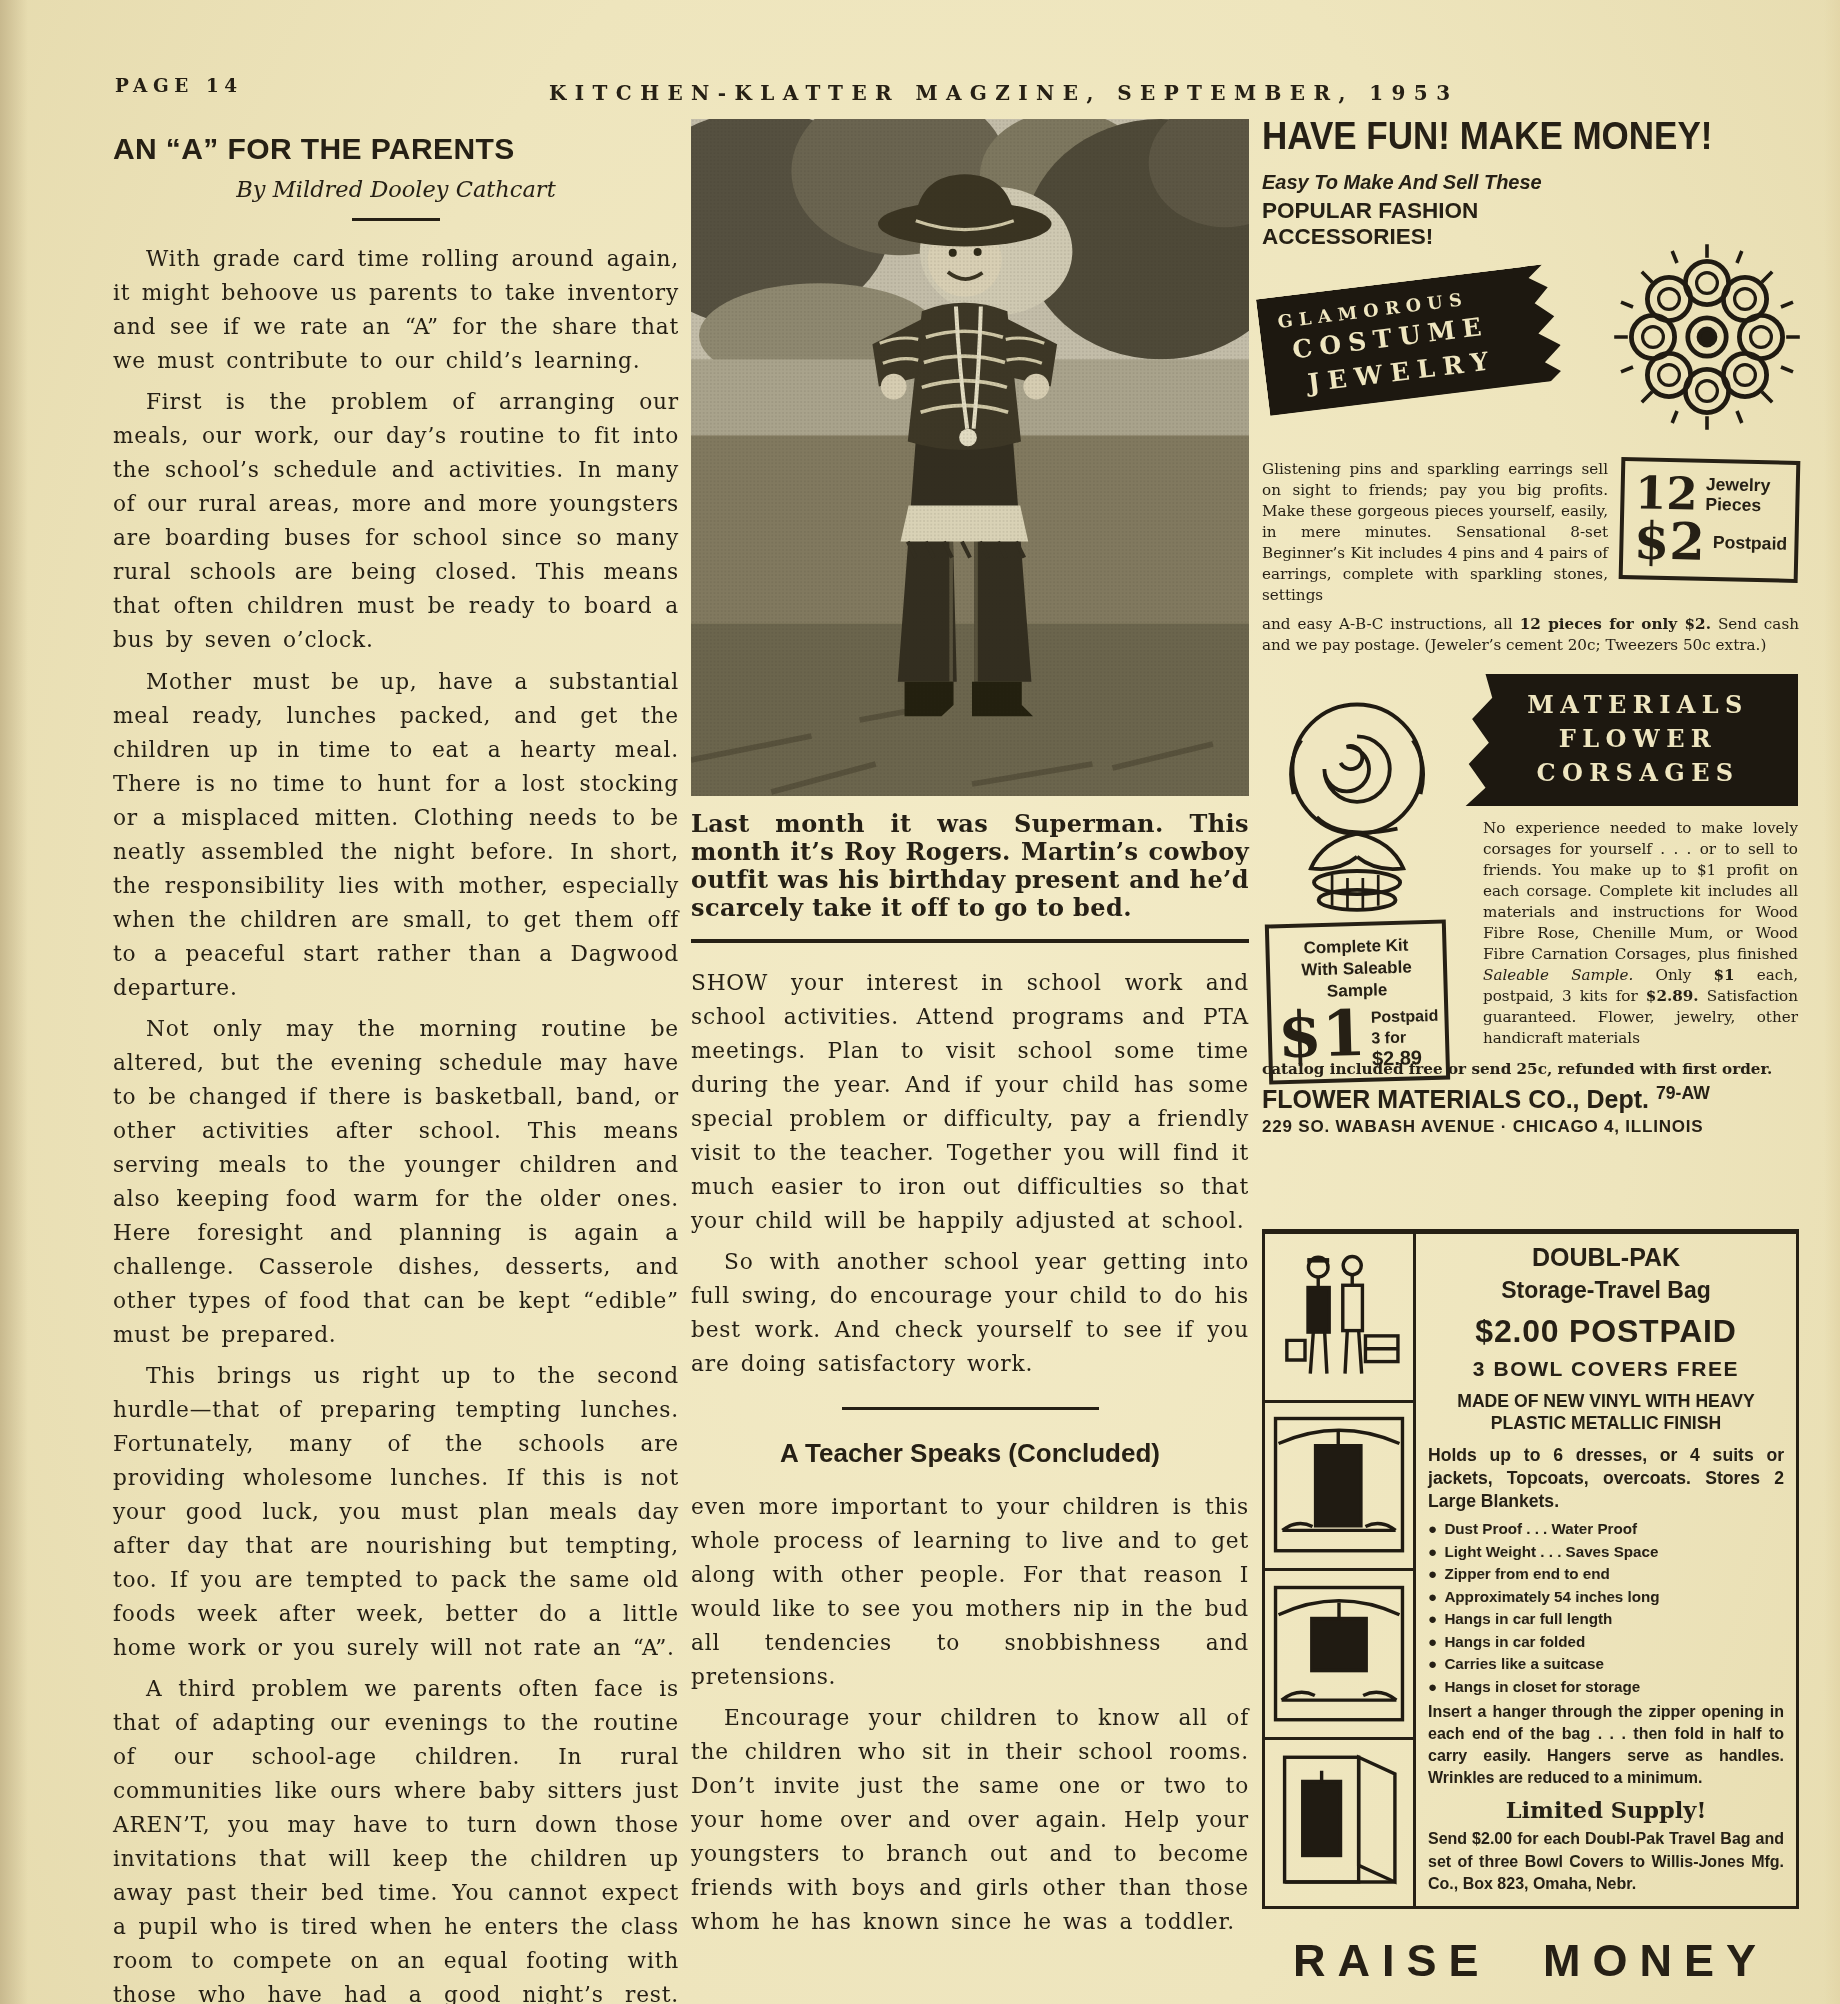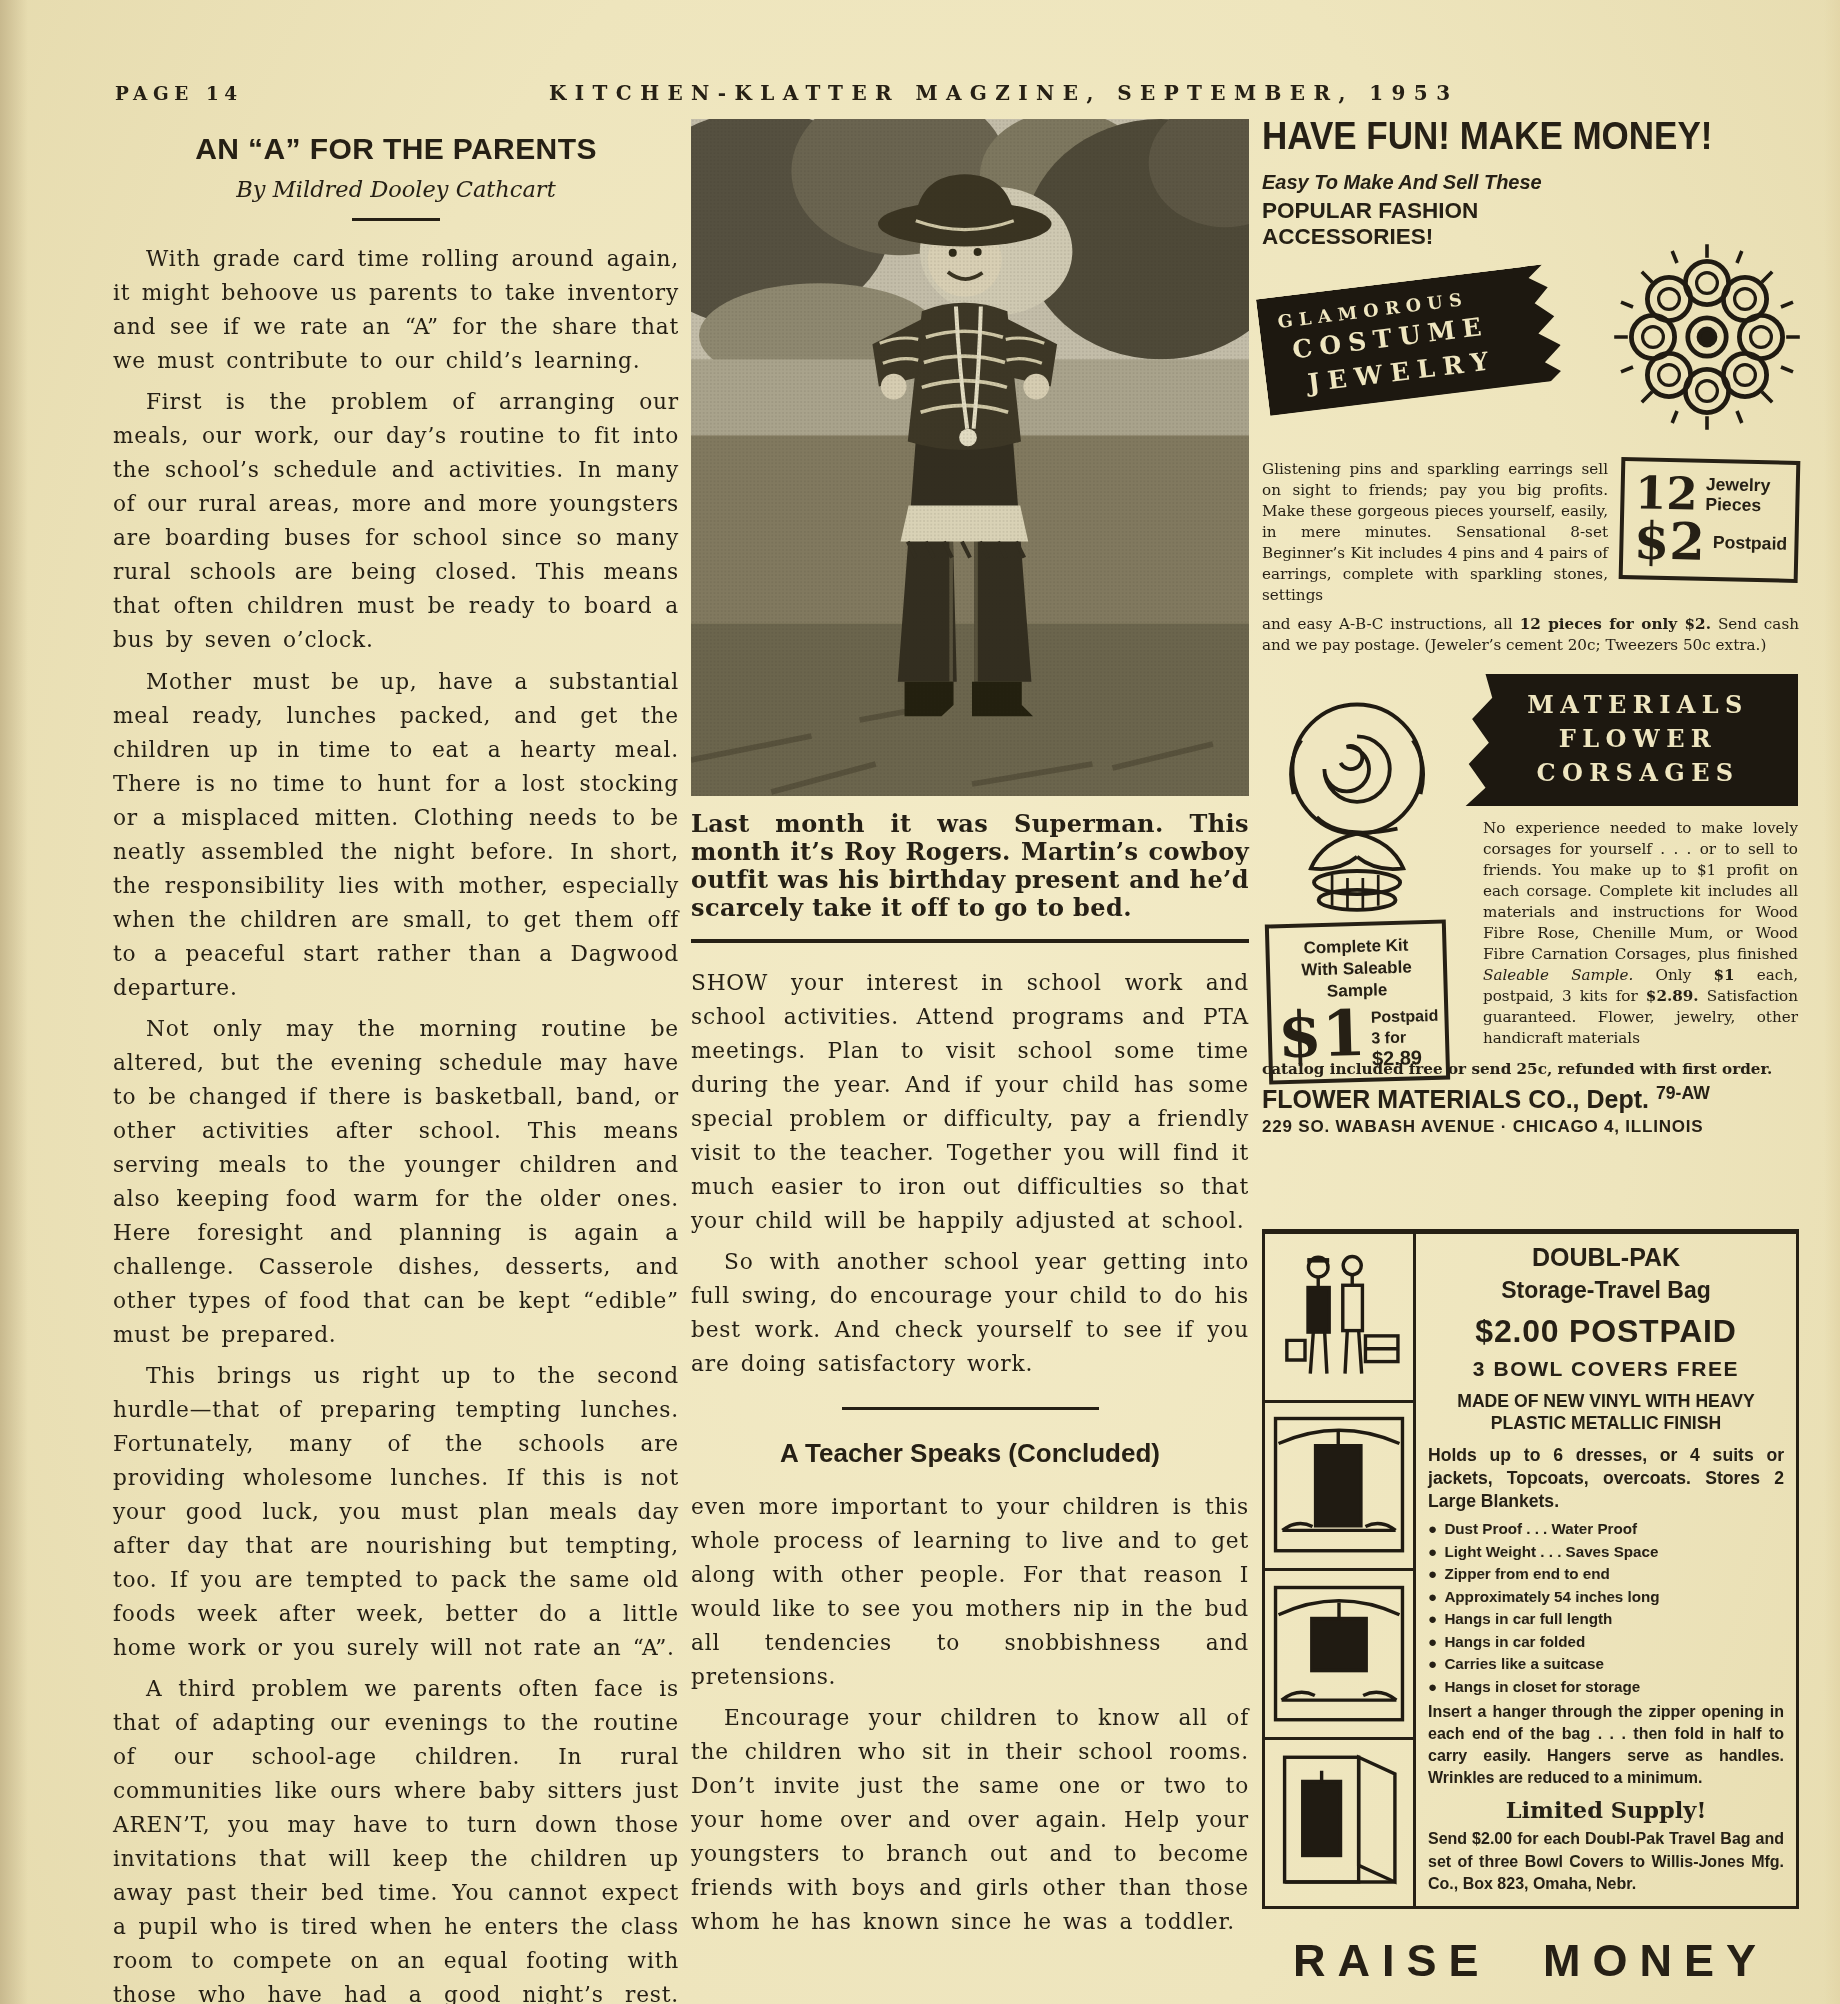--- a/index.html
+++ b/index.html
@@ -6,29 +6,29 @@
   *{box-sizing:border-box;}
   html,body{margin:0;padding:0;}
   body{width:1840px;height:2560px;position:relative;font-family:"DejaVu Serif",serif;color:var(--ink);}
   .page{position:absolute;inset:0;overflow:hidden;
     background:radial-gradient(ellipse at 52% 38%, #f3ebc7 0%, #eee5bd 50%, #e6dbae 85%, #decfa0 100%);}
   .page::before{content:"";position:absolute;left:0;top:0;bottom:0;width:28px;
     background:linear-gradient(90deg,#c8b98e,rgba(200,185,142,0));}
   .page::after{content:"";position:absolute;right:0;top:0;bottom:0;width:16px;
     background:linear-gradient(270deg,#e3d6a8,rgba(227,214,168,0));}
 
-  .hdr-num{position:absolute;left:115px;top:83px;font-weight:700;font-size:18.4px;letter-spacing:5.6px;}
+  .hdr-num{position:absolute;left:115px;top:75px;font-weight:700;font-size:18.4px;letter-spacing:5.6px;}
   .hdr-title{position:absolute;left:549px;top:81px;font-weight:700;font-size:20px;letter-spacing:8.4px;white-space:nowrap;}
 
   .col{position:absolute;}
   .col-left{left:113px;top:132px;width:566px;}
   .col-mid{left:691px;top:119px;width:558px;}
   .col-right{left:1262px;top:113px;width:537px;}
 
-  .art-title{margin:0;text-align:center;font-family:"Liberation Sans",sans-serif;font-weight:700;font-size:30px;letter-spacing:0.4px;}
+  .art-title{margin:0;font-family:"Liberation Sans",sans-serif;font-weight:700;font-size:30px;letter-spacing:0.4px;}
   .byline{text-align:center;font-style:italic;font-size:22.5px;margin-top:10.4px;}
   .rule-short{width:88px;height:2.8px;background:var(--ink);margin:16px auto 21px auto;}
   p.body{margin:0 0 7.2px 0;font-size:21.7px;line-height:34px;letter-spacing:0.8px;word-spacing:3.6px;text-align:justify;text-indent:33px;}
   p.noindent{text-indent:0;}
 
   .photo{margin:0;width:558px;height:677px;background:#b6b09c;overflow:hidden;}
   .caption{margin:13.6px 0 0 0;font-weight:700;font-size:24px;line-height:28px;letter-spacing:0.4px;text-align:justify;}
   .rule-full{height:3.6px;background:var(--ink);margin:17.6px 0 23px 0;}
   .rule-mid{width:257px;height:2.8px;background:var(--ink);margin:26px auto 28px auto;}
   .teacher-head{margin:0 0 21px 0;text-align:center;font-family:"Liberation Sans",sans-serif;font-weight:700;font-size:26px;}

